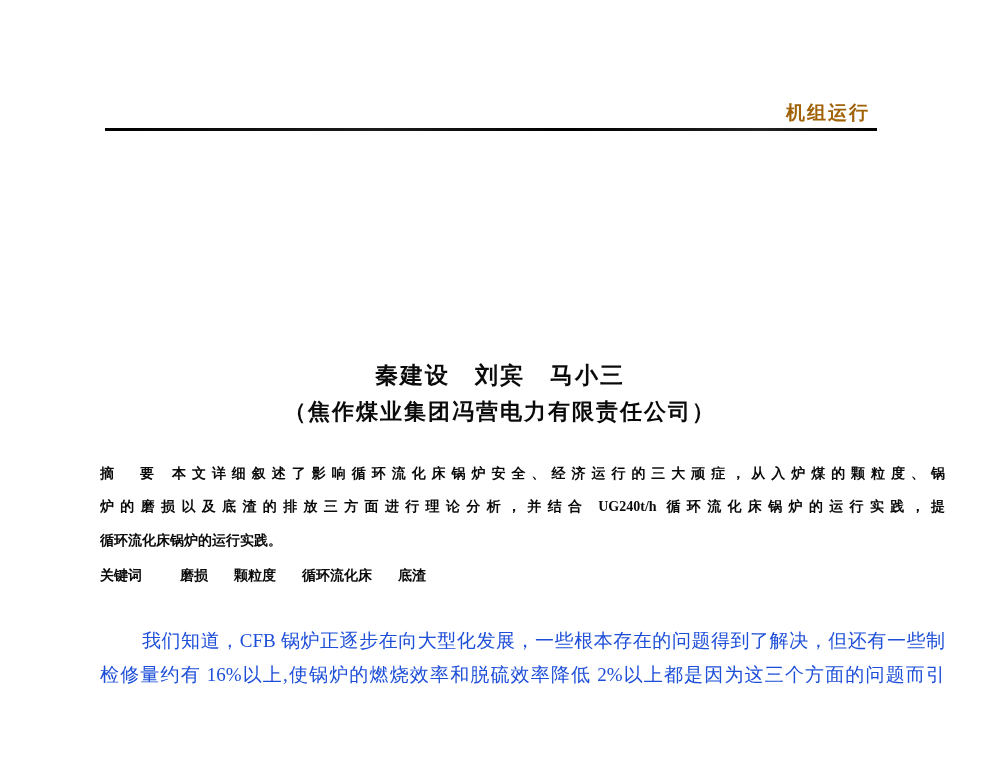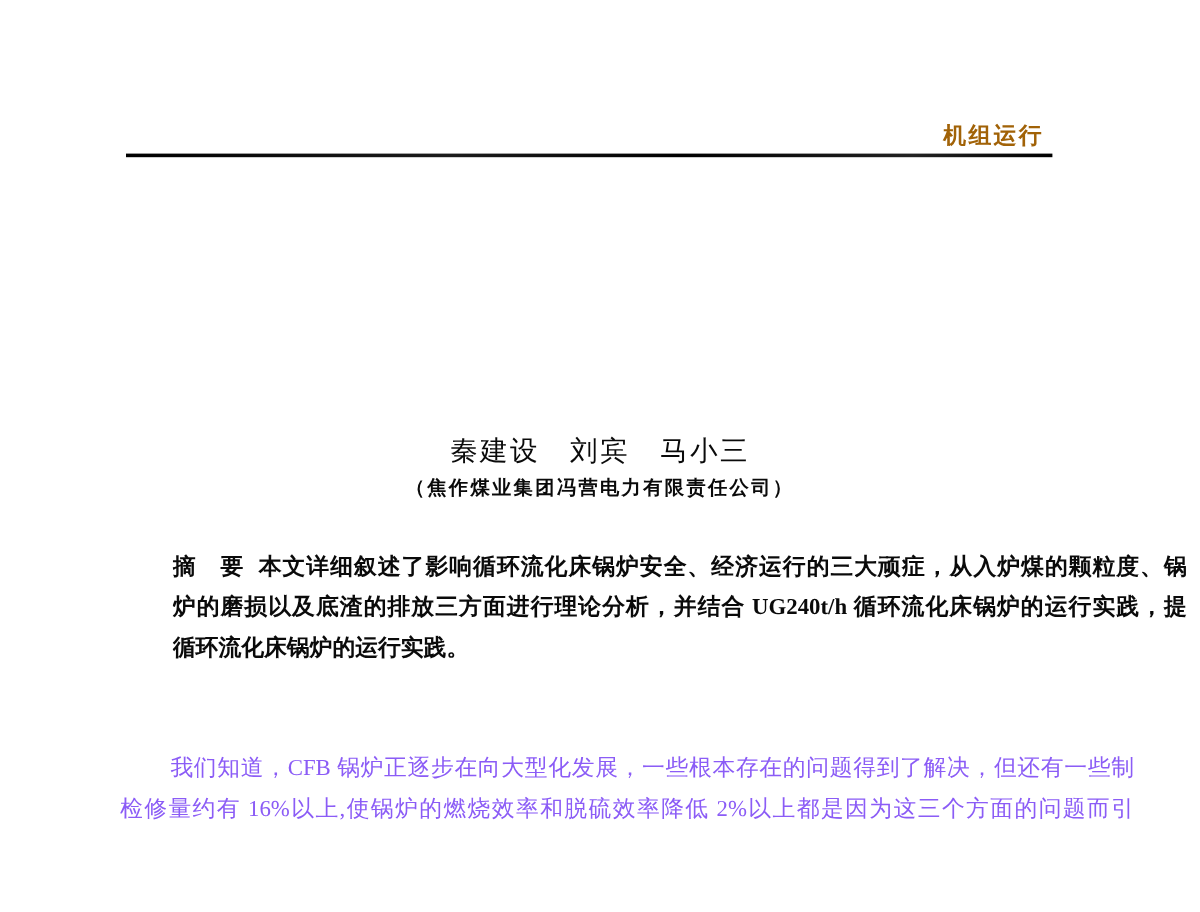--- a/index.html
+++ b/index.html
@@ -53,47 +53,46 @@
   }
 
   
   .authors-line {
     position: absolute;
     top: 360px;
     left: 0;
     right: 0;
     text-align: center;
     font-size: 23px;
-    font-weight: 400;
+    font-weight: 700;
     letter-spacing: 2px;
     color: #0a0a0a;
   }
   .affiliation-line {
     position: absolute;
     top: 397px;
     left: 0;
     right: 0;
     text-align: center;
-    font-size: 16px;
+    font-size: 22px;
     font-weight: 700;
     letter-spacing: 2px;
     color: #0a0a0a;
   }
 
   
   .abstract-block {
     position: absolute;
     top: 456px;
     left: 100px;
     width: 845px;
-    font-size: 19px;
+    font-size: 14px;
     line-height: 34px;
     font-weight: 600;
     color: #0a0a0a;
-    margin-left: 44px;
   }
   .jline {
     text-align: justify;
     text-align-last: justify;
     height: 34px;
     overflow: hidden;
   }
   .jline-last {
     text-align: left;
     height: 34px;
@@ -114,21 +113,21 @@
 
   
   .body-block {
     position: absolute;
     top: 624px;
     left: 100px;
     width: 845px;
     font-size: 19px;
     line-height: 34px;
     font-weight: 400;
-    color: #8b5cf6;
+    color: #1d4ed8;
   }
   .indent-first { text-indent: 42px; }
 </style>
 </head>
 <body>
 
 <div class="page">
 
   <div class="running-head">机组运行</div>
 
@@ -138,20 +137,23 @@
   <div class="authors-line">秦建设　刘宾　马小三</div>
 
   <div class="affiliation-line">（焦作煤业集团冯营电力有限责任公司）</div>
 
   <div class="abstract-block">
     <div class="jline">
       <span class="blabel">摘　要</span><span>本文详细叙述了影响循环流化床锅炉安全、经济运行的三大顽症，从入炉煤的颗粒度、锅</span>
     </div>
     <div class="jline">炉的磨损以及底渣的排放三方面进行理论分析，并结合 UG240t/h 循环流化床锅炉的运行实践，提</div>
     <div class="jline-last">循环流化床锅炉的运行实践。</div>
+    <div class="keywords-line">
+      <span class="blabel">关键词</span><span class="kw-item">磨损</span><span class="kw-item">颗粒度</span><span class="kw-item">循环流化床</span><span class="kw-item">底渣</span>
+    </div>
   </div>
 
   <div class="body-block">
     <div class="jline indent-first">我们知道，CFB 锅炉正逐步在向大型化发展，一些根本存在的问题得到了解决，但还有一些制</div>
     <div class="jline">检修量约有 16%以上,使锅炉的燃烧效率和脱硫效率降低 2%以上都是因为这三个方面的问题而引</div>
   </div>
 
 </div>
 
 </body></html>

